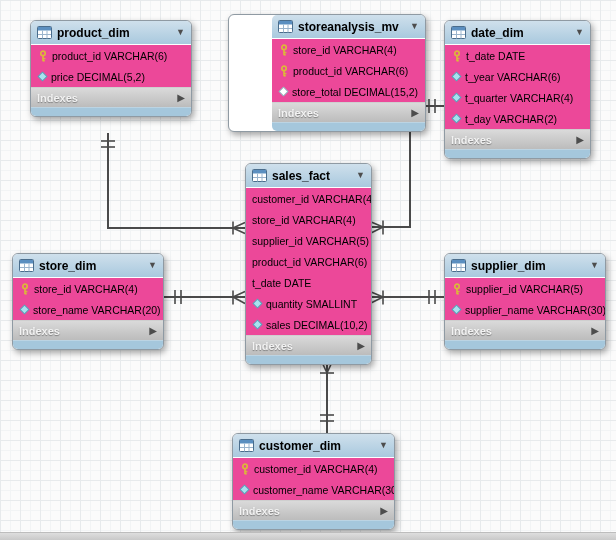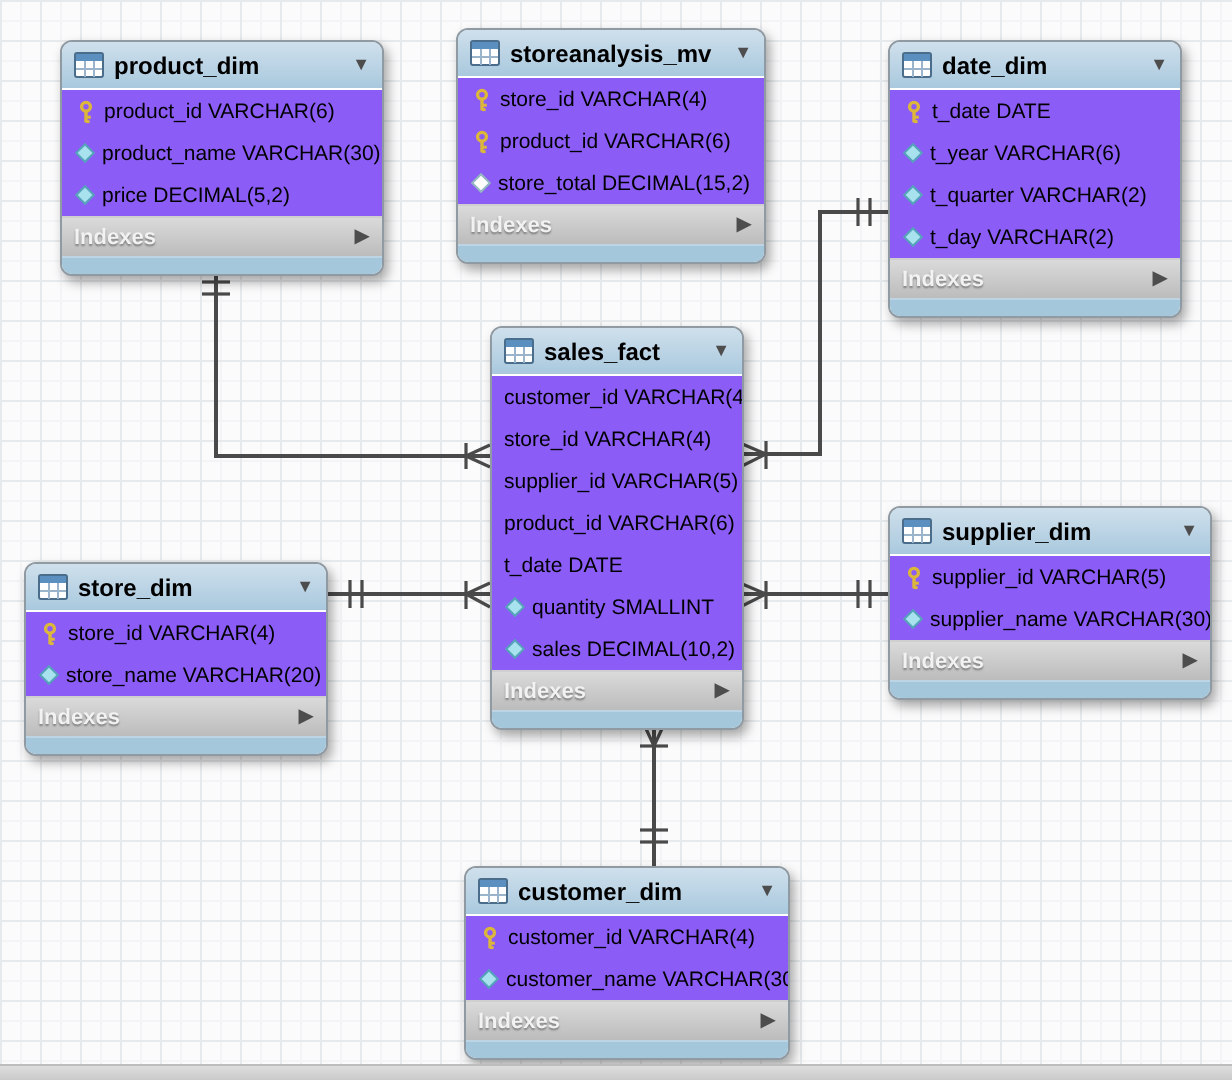--- a/index.html
+++ b/index.html
@@ -22,38 +22,38 @@
     font-size:10.5px;color:#000;
   }
   .tbl-header{
     height:23px;display:flex;align-items:center;gap:5px;padding:0 6px;
     background:linear-gradient(#cfe0ec,#a9c9de);
     border-bottom:1px solid #ffffff;
     border-radius:5px 5px 0 0;
     font-size:12px;font-weight:bold;white-space:nowrap;justify-content:flex-end;
   }
   .hdr-arrow{margin-left:auto;color:#4d4d4d;font-size:9px;line-height:1;}
-  .tbl-row{height:21px;display:flex;align-items:center;gap:3px;padding:0 6px;background:#8b5cf6;white-space:nowrap;overflow:hidden;}
+  .tbl-row{height:21px;display:flex;align-items:center;gap:3px;padding:0 6px;background:#ec4899;white-space:nowrap;overflow:hidden;}
   .tbl-row .coltext{white-space:nowrap;}
   .icon{flex:0 0 auto;display:inline-flex;}
   .tbl-footer{
     height:19px;display:flex;align-items:center;padding:0 6px;
     background:linear-gradient(#dadada,#bcbcbc);
     border-top:1px solid #cfcfcf;
     color:#f2f2f2;font-weight:bold;font-size:11px;
     text-shadow:0 1px 1px #7e7e7e;white-space:nowrap;
   }
   .ftr-arrow{margin-left:auto;color:#4d4d4d;font-size:10px;line-height:1;text-shadow:none;}
   .tbl-strip{height:8px;background:#a5c7dc;border-radius:0 0 5px 5px;border-top:1px solid #bcd4e3;}
   
   #t-product{left:30px;top:20px;width:160px;}
-  #t-storeanalysis{left:228px;top:14px;width:153px;}
+  #t-storeanalysis{left:228px;top:14px;width:153px;padding-left:43px;}
   #t-date{left:444px;top:20px;width:145px;}
   #t-sales{left:245px;top:163px;width:125px;}
-  #t-store{left:12px;top:253px;width:150px;margin-top:28px;}
+  #t-store{left:12px;top:253px;width:150px;}
   #t-supplier{left:444px;top:253px;width:160px;}
   #t-customer{left:232px;top:433px;width:161px;}
   .hscroll{
     position:absolute;left:0;right:0;bottom:0;height:7px;z-index:3;
     background:linear-gradient(#dedede,#c9c9c9);border-top:1px solid #bdbdbd;
   }
 </style>
 </head>
 <body>
 
@@ -129,28 +129,20 @@
         </svg>
       </span>
     <span class="coltext">product_id VARCHAR(6)</span>
   </div>
   <div class="tbl-row">
     <span class="icon">
         <svg width="11" height="11" viewBox="0 0 11 11">
           <rect x="2.4" y="2.4" width="6.2" height="6.2" transform="rotate(45 5.5 5.5)" fill="#a8e2ef" stroke="#55a3ba"></rect>
         </svg>
       </span>
-    <span class="coltext">product_name VARCHAR(30)</span>
-  </div>
-  <div class="tbl-row">
-    <span class="icon">
-        <svg width="11" height="11" viewBox="0 0 11 11">
-          <rect x="2.4" y="2.4" width="6.2" height="6.2" transform="rotate(45 5.5 5.5)" fill="#a8e2ef" stroke="#55a3ba"></rect>
-        </svg>
-      </span>
     <span class="coltext">price DECIMAL(5,2)</span>
   </div>
   <div class="tbl-footer">
     <span>Indexes</span>
     <span class="ftr-arrow">▶</span>
   </div>
   <div class="tbl-strip"></div>
 </div>
 
 <div class="tbl" id="t-storeanalysis">
@@ -236,21 +228,21 @@
         </svg>
       </span>
     <span class="coltext">t_year VARCHAR(6)</span>
   </div>
   <div class="tbl-row">
     <span class="icon">
         <svg width="11" height="11" viewBox="0 0 11 11">
           <rect x="2.4" y="2.4" width="6.2" height="6.2" transform="rotate(45 5.5 5.5)" fill="#a8e2ef" stroke="#55a3ba"></rect>
         </svg>
       </span>
-    <span class="coltext">t_quarter VARCHAR(2)</span>
+    <span class="coltext">t_quarter VARCHAR(4)</span>
   </div>
   <div class="tbl-row">
     <span class="icon">
         <svg width="11" height="11" viewBox="0 0 11 11">
           <rect x="2.4" y="2.4" width="6.2" height="6.2" transform="rotate(45 5.5 5.5)" fill="#a8e2ef" stroke="#55a3ba"></rect>
         </svg>
       </span>
     <span class="coltext">t_day VARCHAR(2)</span>
   </div>
   <div class="tbl-footer">

